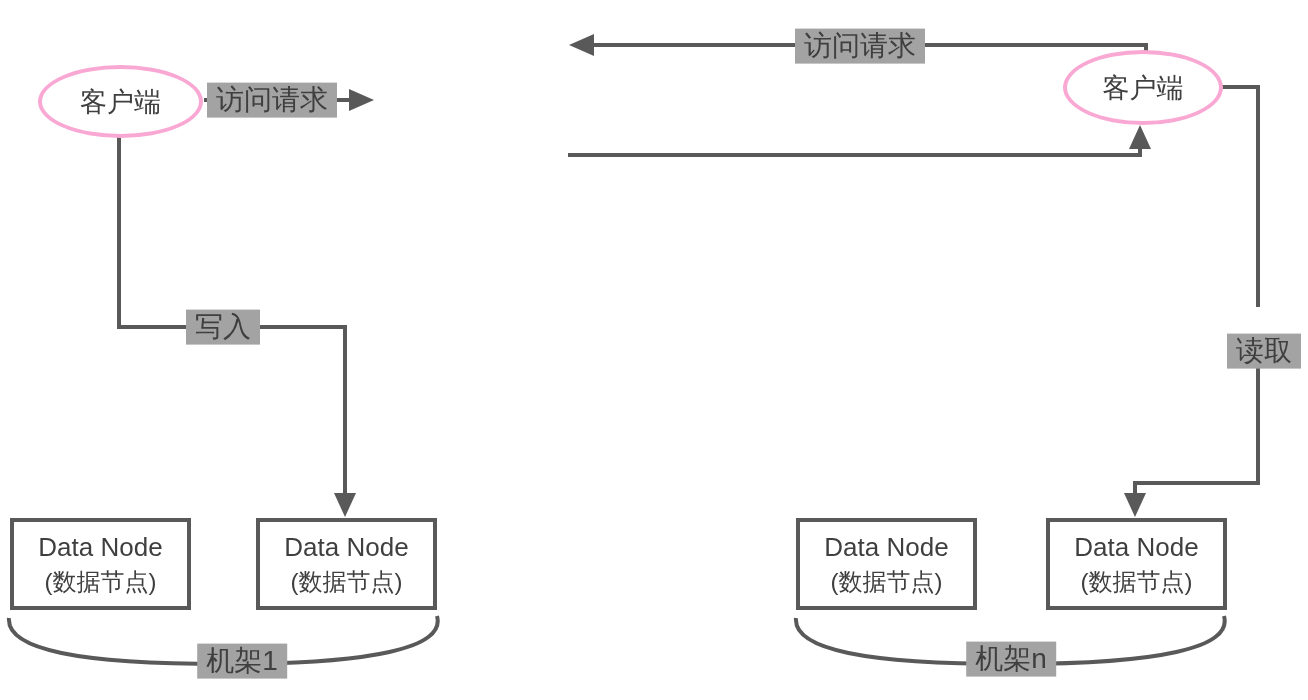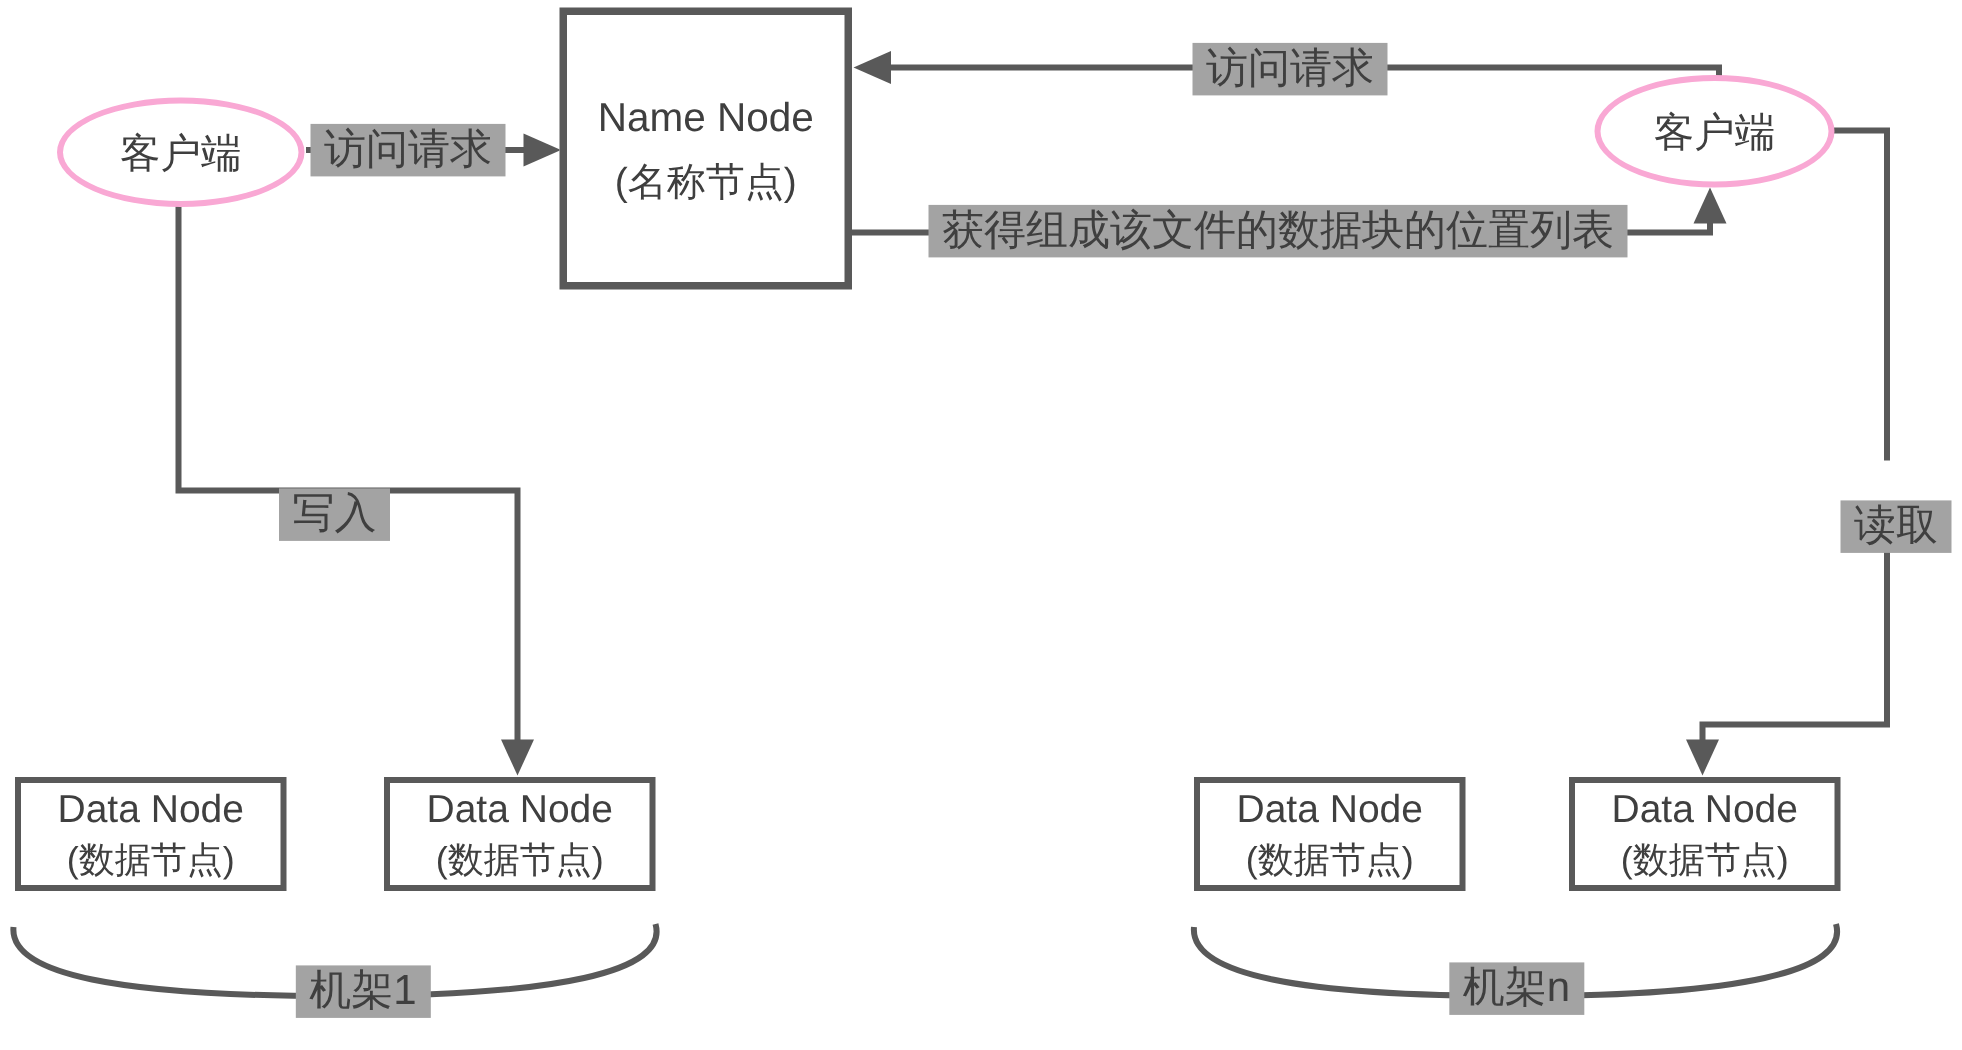--- a/index.html
+++ b/index.html
@@ -23,21 +23,21 @@
     flex-direction: column;
     align-items: center;
     justify-content: center;
     text-align: center;
   }
   .name-node {
     left: 373px; top: 5px; width: 195px; height: 188px;
     gap: 16px;
   }
   .data-node {
-    width: 181px; height: 76px;
+    width: 181px; height: 92px;
     border-width: 4px;
     gap: 10px;
   }
   .node-title { font-size: 27px; line-height: 1; white-space: nowrap; }
   .node-sub   { font-size: 26px; line-height: 1; white-space: nowrap; }
   .data-node .node-title { font-size: 26px; }
   .data-node .node-sub   { font-size: 24px; text-align: right; }
 
   .client-ellipse {
     position: absolute;
@@ -90,24 +90,20 @@
     </g>
     <g fill="#595959" stroke="none">
       <polygon points="374,100 349,89 349,111"></polygon>
       <polygon points="569,45 594,34 594,56"></polygon>
       <polygon points="1140,125 1129,149 1151,149"></polygon>
       <polygon points="345,517 334,493 356,493"></polygon>
       <polygon points="1135,517 1124,493 1146,493"></polygon>
     </g>
   </svg>
 
-  <div class="node-box name-node">
-    <div class="node-title">Name Node</div>
-    <div class="node-sub">(名称节点)</div>
-  </div>
 
   <div class="client-ellipse client-left">
     <span>客户端</span>
   </div>
   <div class="client-ellipse client-right">
     <span>客户端</span>
   </div>
 
   <div class="node-box data-node" style="left:10px; top:518px;">
     <div class="node-title">Data Node</div>
@@ -121,20 +117,19 @@
     <div class="node-title">Data Node</div>
     <div class="node-sub">(数据节点)</div>
   </div>
   <div class="node-box data-node" style="left:1046px; top:518px;">
     <div class="node-title">Data Node</div>
     <div class="node-sub">(数据节点)</div>
   </div>
 
   <div class="lbl" style="left:272px; top:100px;">访问请求</div>
   <div class="lbl" style="left:860px; top:46px;">访问请求</div>
-  <div class="lbl" style="left:852px; top:154px;">获得组成该文件的数据块的位置列表</div>
-  <div class="lbl" style="left:223px; top:327px;margin-top:16px;">写入</div>
+  <div class="lbl" style="left:223px; top:327px;">写入</div>
   <div class="lbl" style="left:1264px; top:351px;">读取</div>
 
   <div class="lbl" style="left:242px; top:661px;">机架1</div>
   <div class="lbl" style="left:1011px; top:659px;">机架n</div>
 
 </div>
 
 </body></html>

